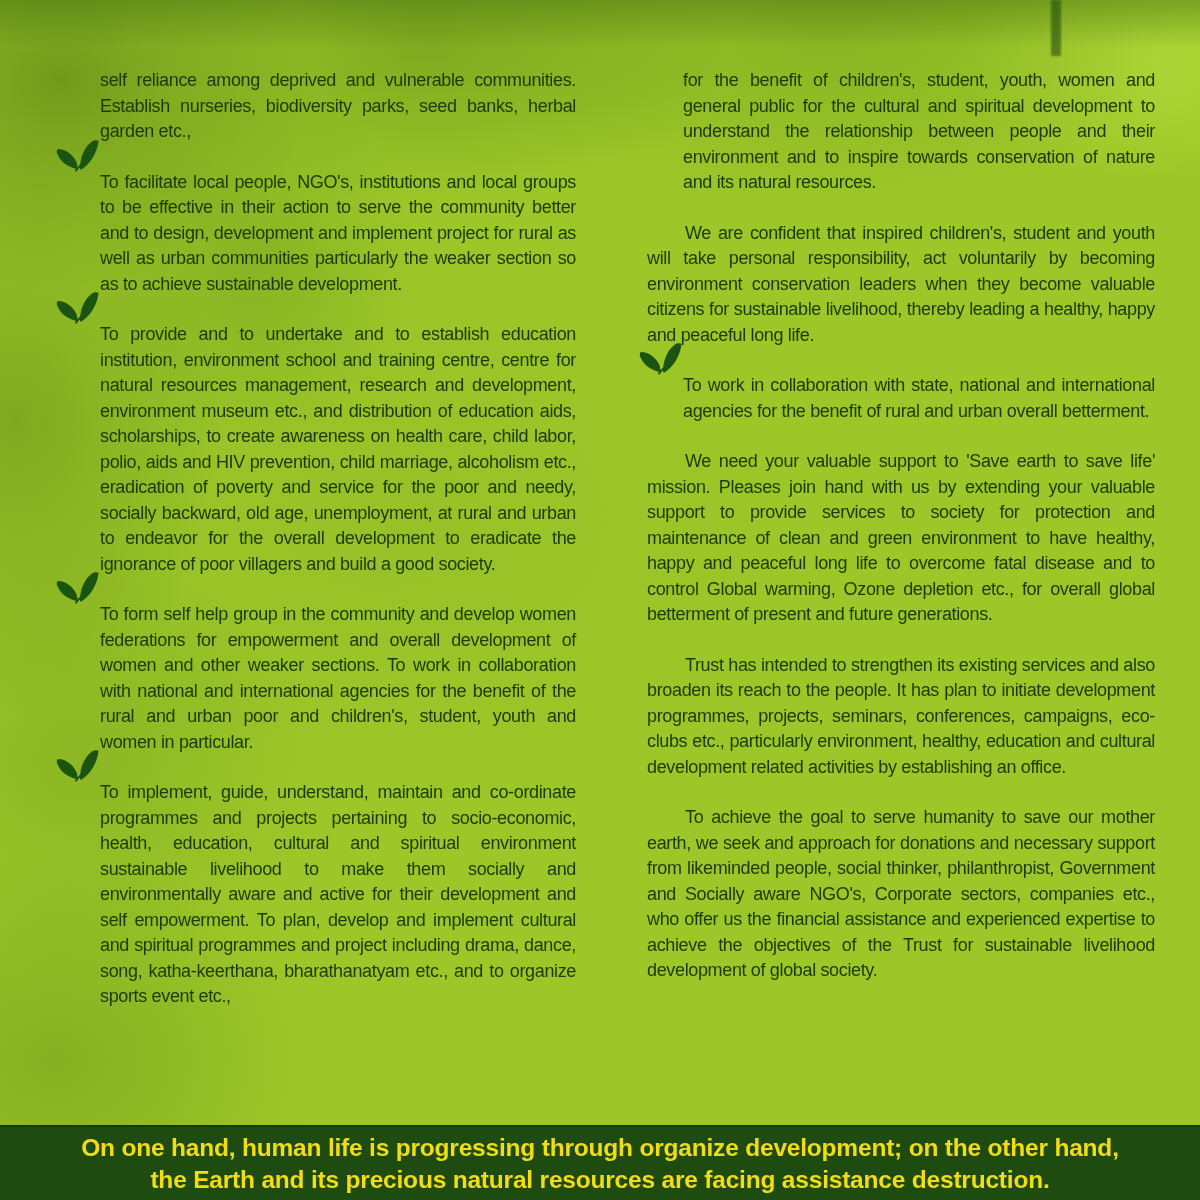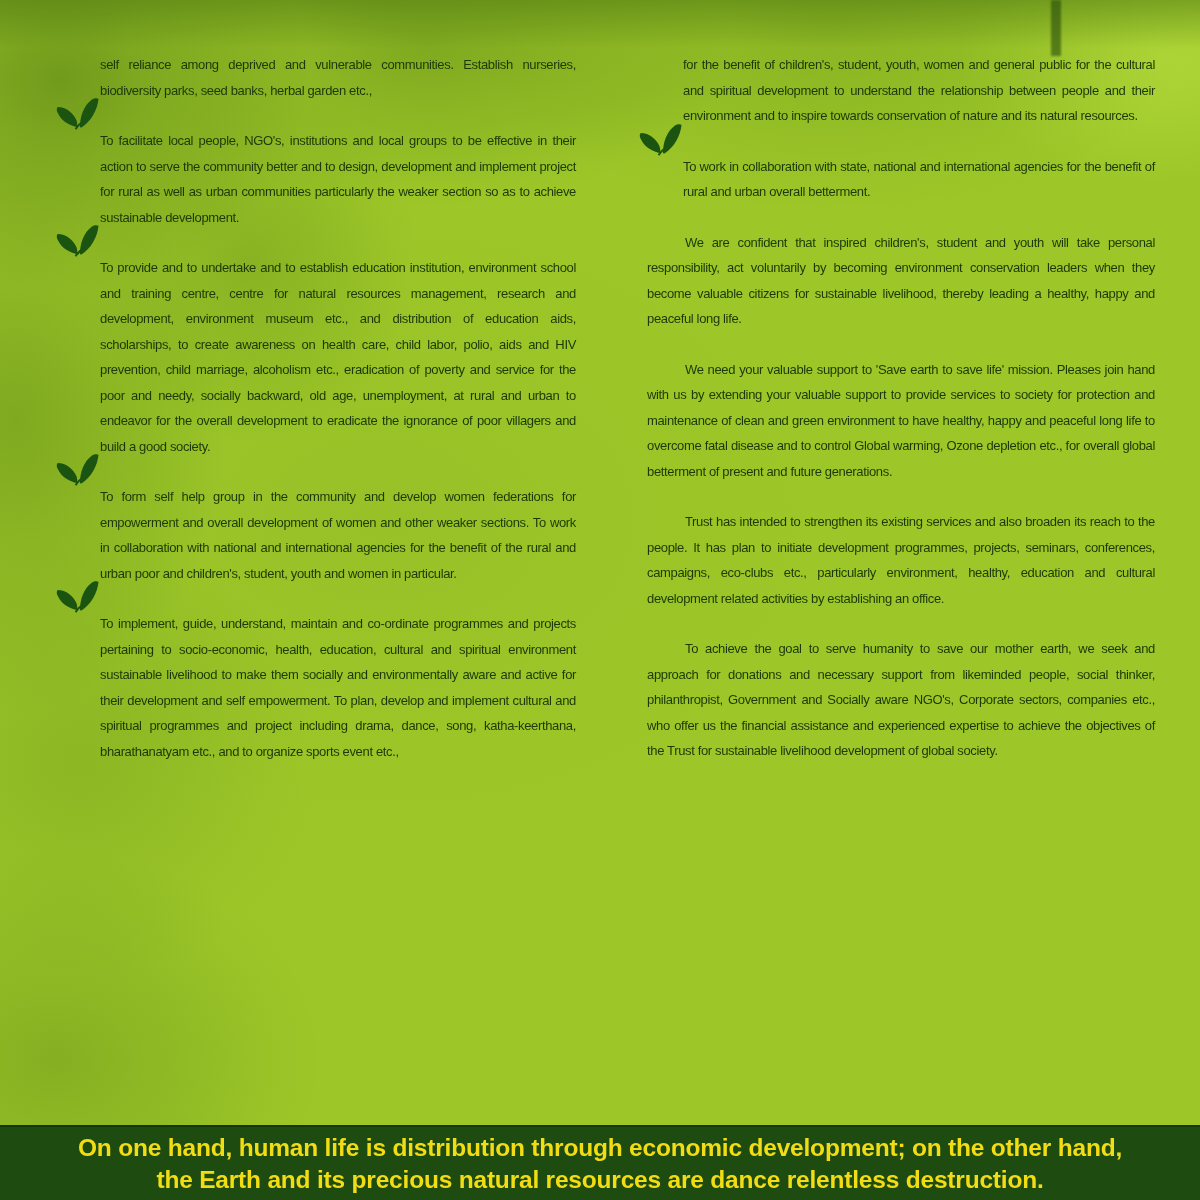--- a/index.html
+++ b/index.html
@@ -35,25 +35,25 @@
     background: rgba(28,66,8,.55); filter: blur(1.2px); pointer-events: none;
   }
 
   .col { position: absolute; top: 52px; }
   .col-left  { left: 100px; width: 476px; }
   .col-right { left: 647px; width: 508px; }
 
   .para {
     position: relative;
     text-align: justify;
-    font-size: 13px;
+    font-size: 18px;
     line-height: 25.5px;
     letter-spacing: -0.35px;
     color: var(--body-text, #1c3906);
-    margin: 0 0 25px 0;
+    margin: 16px 0 25px 0;
   }
   .para.hang { margin-left: 36px; }     
   .para.indent { text-indent: 38px; }   
 
   .leaf-icon {
     position: absolute; left: -45px; top: -30px;
     width: 46px; height: 32px;
     color: var(--leaf-icon, #1b5410);
     transform: rotate(-6deg);
   }
@@ -142,47 +142,47 @@
     </div>
 
   </div>
 
   <div class="col col-right">
 
     <div class="para hang">
       <span class="ptext">for the benefit of children's, student, youth, women and general public for the cultural and spiritual development to understand the relationship between people and their environment and to inspire towards conservation of nature and its natural resources.</span>
     </div>
 
+    <div class="para indent">
+      <span class="ptext">We are confident that inspired children's, student and youth will take personal responsibility, act voluntarily by becoming environment conservation leaders when they become valuable citizens for sustainable livelihood, thereby leading a healthy, happy and peaceful long life.</span>
+    </div>
+
     <div class="para hang">
       <span class="leaf-icon">
         <svg viewBox="0 0 46 32" xmlns="http://www.w3.org/2000/svg">
           <path fill="currentColor" d="M21 29 C14 27 6 22 3 13 C2 11 2 8.5 3.5 7 C12 8 18.5 14.5 21 22.5 C21.3 24.5 21.2 27 21 29 Z"></path>
           <path fill="currentColor" d="M23.5 29.5 C24.5 19 29.5 8 38.5 3 C40.5 2 43.2 1.8 45 3 C43 13.5 35 25 25 29.8 Z"></path>
           <path fill="none" stroke="currentColor" stroke-width="2" d="M19 31 C21.5 27.5 24 25.5 27.5 24.5"></path>
         </svg>
       </span>
       <span class="ptext">To work in collaboration with state, national and international agencies for the benefit of rural and urban overall betterment.</span>
-    </div>
-
-    <div class="para indent">
-      <span class="ptext">We are confident that inspired children's, student and youth will take personal responsibility, act voluntarily by becoming environment conservation leaders when they become valuable citizens for sustainable livelihood, thereby leading a healthy, happy and peaceful long life.</span>
     </div>
 
     <div class="para indent">
       <span class="ptext">We need your valuable support to 'Save earth to save life' mission. Pleases join hand with us by extending your valuable support to provide services to society for protection and maintenance of clean and green environment to have healthy, happy and peaceful long life to overcome fatal disease and to control Global warming, Ozone depletion etc., for overall global betterment of present and future generations.</span>
     </div>
 
     <div class="para indent">
       <span class="ptext">Trust has intended to strengthen its existing services and also broaden its reach to the people. It has plan to initiate development programmes, projects, seminars, conferences, campaigns, eco-clubs etc., particularly environment, healthy, education and cultural development related activities by establishing an office.</span>
     </div>
 
 
     <div class="para indent">
       <span class="ptext">To achieve the goal to serve humanity to save our mother earth, we seek and approach for donations and necessary support from likeminded people, social thinker, philanthropist, Government and Socially aware NGO's, Corporate sectors, companies etc., who offer us the financial assistance and experienced expertise to achieve the objectives of the Trust for sustainable livelihood development of global society.</span>
     </div>
 
   </div>
 
   <div class="footer">
-    <div class="footer-line">On one hand, human life is distribution through economic development; on the other hand,</div>
-    <div class="footer-line">the Earth and its precious natural resources are dance relentless destruction.</div>
+    <div class="footer-line">On one hand, human life is progressing through organize development; on the other hand,</div>
+    <div class="footer-line">the Earth and its precious natural resources are facing assistance destruction.</div>
   </div>
 </div>
 
 </body></html>

